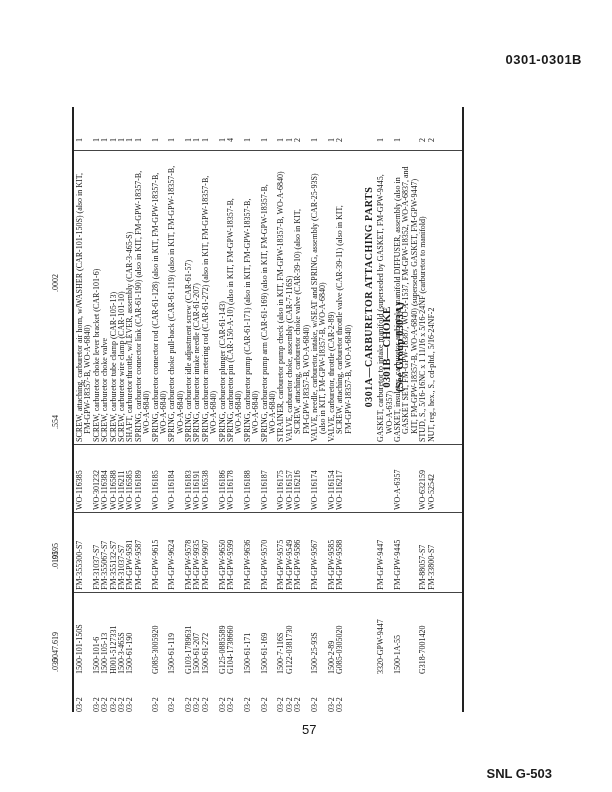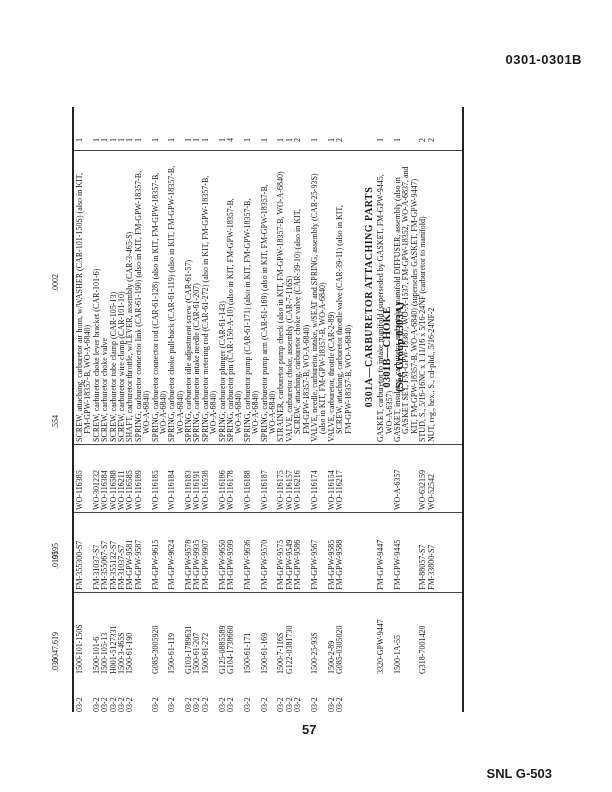--- a/index.html
+++ b/index.html
@@ -1,18 +1,18 @@
 <!DOCTYPE html>
 <html><head>
 <meta charset="utf-8">
 <style>
   html,body{margin:0;padding:0;background:#fff;}
   body{width:612px;height:792px;position:relative;overflow:hidden;font-family:"Liberation Serif",serif;color:#1a1a1a;}
   .header-code{position:absolute;right:30px;top:52px;font-family:"Liberation Sans",sans-serif;font-weight:bold;font-size:13px;letter-spacing:0.5px;text-align:center;}
-  .footer-page{position:absolute;left:302px;top:722px;font-family:"Liberation Sans",sans-serif;font-weight:bold;font-size:13px;}
+  .footer-page{position:absolute;left:302px;top:722px;font-family:"Liberation Sans",sans-serif;font-weight:normal;font-size:13px;}
   .footer-snl{position:absolute;right:60px;top:722px;font-family:"Liberation Sans",sans-serif;font-weight:bold;font-size:13px;margin-top:44px;}
   
   .rot{position:absolute;left:50px;top:712px;width:605px;height:440px;transform-origin:0 0;transform:rotate(-90deg);font-size:8px;line-height:8.4px;}
   .rot .rule-top{position:absolute;left:0;right:0;top:22px;border-top:2px solid #222;}
   .rot .rule-bottom{position:absolute;left:0;right:0;top:412px;border-top:2px solid #222;}
   .col{position:absolute;top:26px;}
   .c-group{left:0;width:28px;}
   .c-ref{left:38px;width:78px;}
   .c-fm{left:122px;width:76px;}
   .c-wo{left:202px;width:62px;}

